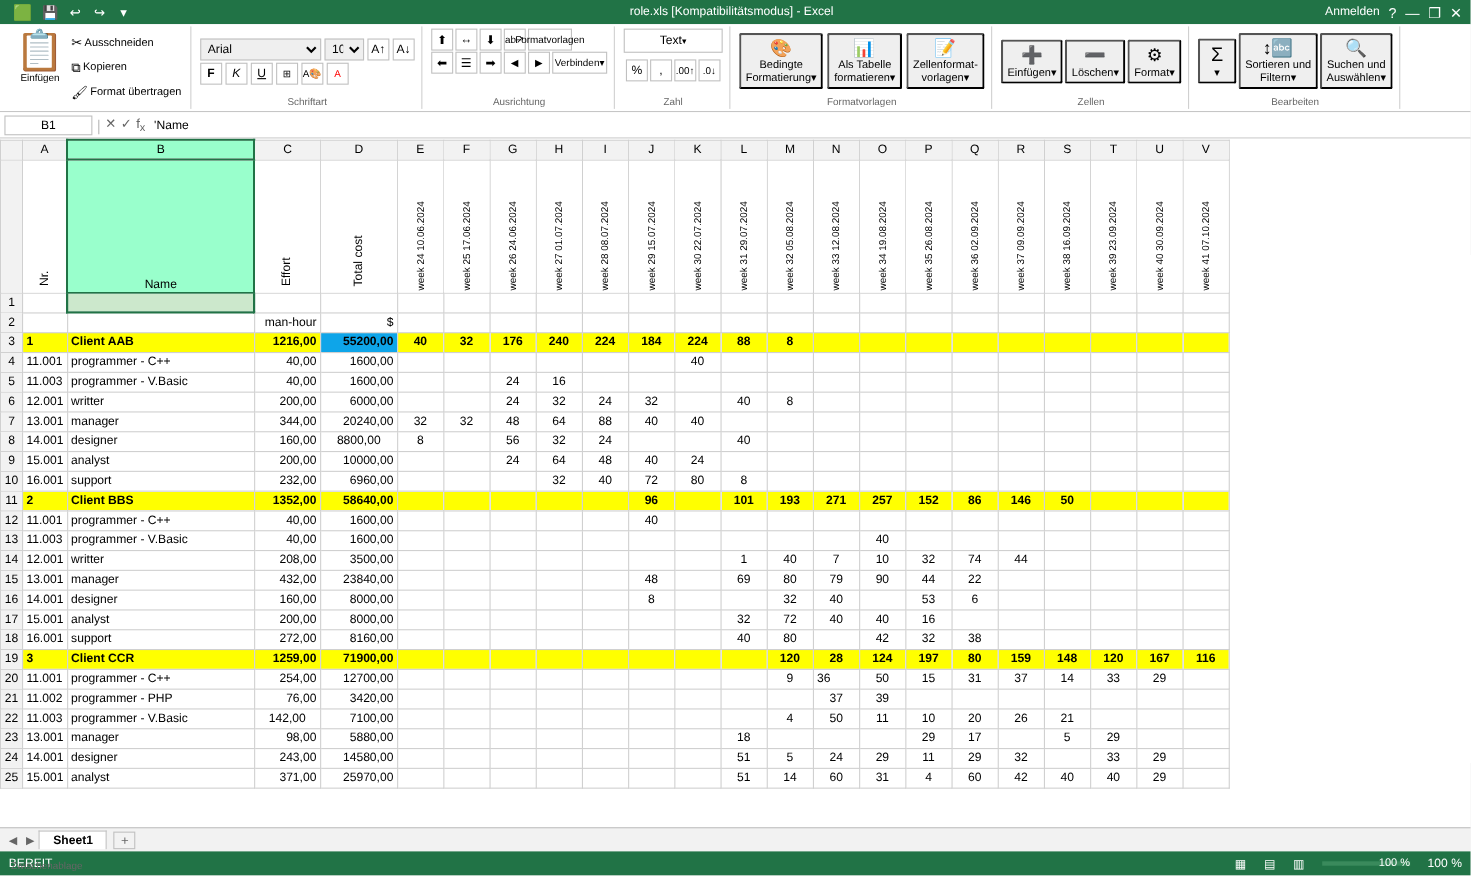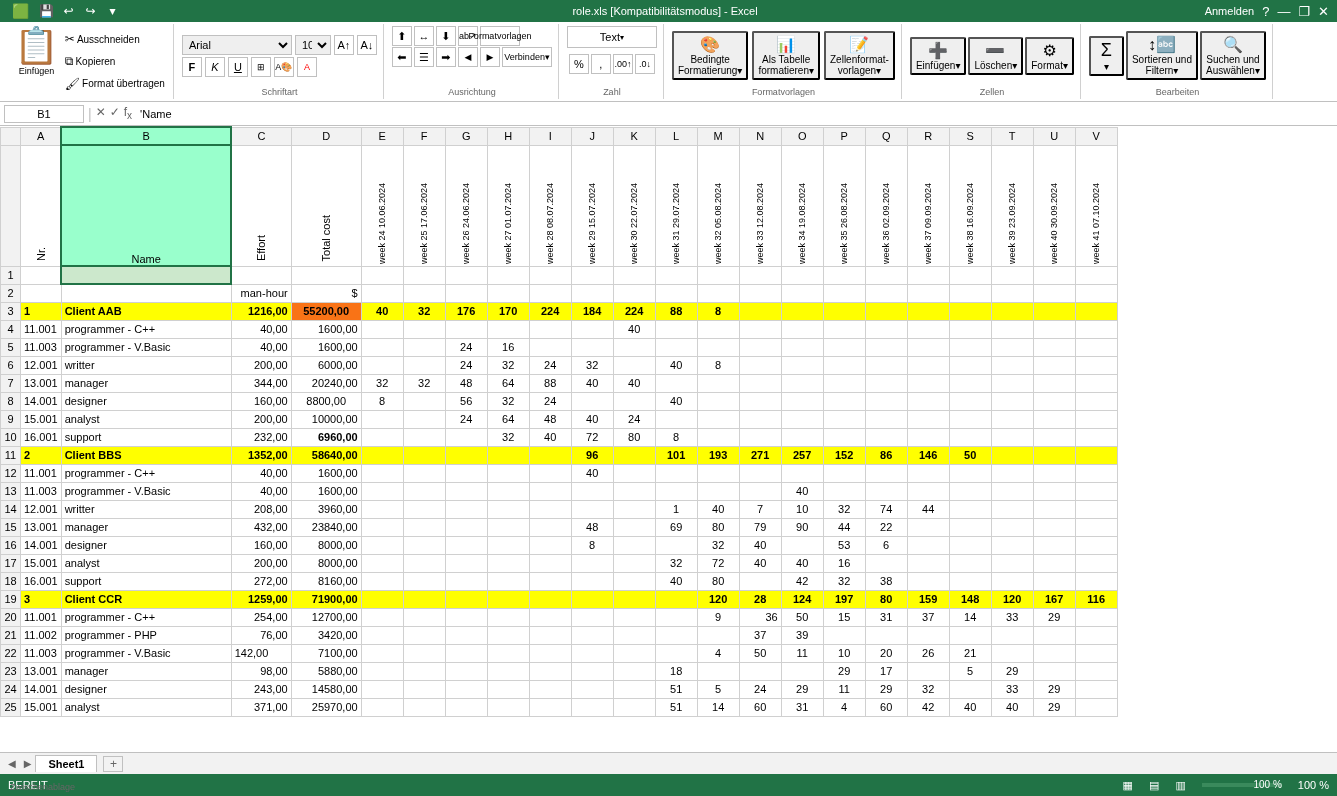--- a/index.html
+++ b/index.html
@@ -571,25 +571,25 @@
             <td style="text-align: center;"></td>
             <td style="text-align: center;"></td>
             <td style="text-align: center;"></td>
             <td style="text-align: center;"></td>
           </tr>
           <tr>
             <td class="row-header">3</td>
             <td style="background: rgb(255, 255, 0); font-weight: bold;">1</td>
             <td style="background: rgb(255, 255, 0); font-weight: bold;">Client AAB</td>
             <td style="background: rgb(255, 255, 0); font-weight: bold; text-align: right;">1216,00</td>
-            <td style="background: #f97316; font-weight: bold; text-align: center;">55200,00</td>
+            <td style="background: #0ea5e9; font-weight: bold; text-align: right;">55200,00</td>
             <td style="background: rgb(255, 255, 0); font-weight: bold; text-align: center;">40</td>
             <td style="background: rgb(255, 255, 0); font-weight: bold; text-align: center;">32</td>
             <td style="background: rgb(255, 255, 0); font-weight: bold; text-align: center;">176</td>
-            <td style="background: rgb(255, 255, 0); font-weight: bold; text-align: center;">170</td>
+            <td style="background: rgb(255, 255, 0); font-weight: bold; text-align: center;">240</td>
             <td style="background: rgb(255, 255, 0); font-weight: bold; text-align: center;">224</td>
             <td style="background: rgb(255, 255, 0); font-weight: bold; text-align: center;">184</td>
             <td style="background: rgb(255, 255, 0); font-weight: bold; text-align: center;">224</td>
             <td style="background: rgb(255, 255, 0); font-weight: bold; text-align: center;">88</td>
             <td style="background: rgb(255, 255, 0); font-weight: bold; text-align: center;">8</td>
             <td style="background: rgb(255, 255, 0); font-weight: bold; text-align: center;"></td>
             <td style="background: rgb(255, 255, 0); font-weight: bold; text-align: center;"></td>
             <td style="background: rgb(255, 255, 0); font-weight: bold; text-align: center;"></td>
             <td style="background: rgb(255, 255, 0); font-weight: bold; text-align: center;"></td>
             <td style="background: rgb(255, 255, 0); font-weight: bold; text-align: center;"></td>
@@ -746,21 +746,21 @@
             <td style="text-align: center;"></td>
             <td style="text-align: center;"></td>
             <td style="text-align: center;"></td>
             <td style="text-align: center;"></td>
           </tr>
           <tr>
             <td class="row-header">10</td>
             <td>16.001</td>
             <td>support</td>
             <td style="text-align: right;">232,00</td>
-            <td style="text-align: right; font-weight: bold;">6960,00</td>
+            <td style="text-align: right;">6960,00</td>
             <td style="text-align: center;"></td>
             <td style="text-align: center;"></td>
             <td style="text-align: center;"></td>
             <td style="text-align: center;">32</td>
             <td style="text-align: center;">40</td>
             <td style="text-align: center;">72</td>
             <td style="text-align: center;">80</td>
             <td style="text-align: center;">8</td>
             <td style="text-align: center;"></td>
             <td style="text-align: center;"></td>
@@ -846,21 +846,21 @@
             <td style="text-align: center;"></td>
             <td style="text-align: center;"></td>
             <td style="text-align: center;"></td>
             <td style="text-align: center;"></td>
           </tr>
           <tr>
             <td class="row-header">14</td>
             <td>12.001</td>
             <td>writter</td>
             <td style="text-align: right;">208,00</td>
-            <td style="text-align: right;">3960,00</td>
+            <td style="text-align: right;">3500,00</td>
             <td style="text-align: center;"></td>
             <td style="text-align: center;"></td>
             <td style="text-align: center;"></td>
             <td style="text-align: center;"></td>
             <td style="text-align: center;"></td>
             <td style="text-align: center;"></td>
             <td style="text-align: center;"></td>
             <td style="text-align: center;">1</td>
             <td style="text-align: center;">40</td>
             <td style="text-align: center;">7</td>
@@ -1006,21 +1006,21 @@
             <td style="text-align: right;">12700,00</td>
             <td style="text-align: center;"></td>
             <td style="text-align: center;"></td>
             <td style="text-align: center;"></td>
             <td style="text-align: center;"></td>
             <td style="text-align: center;"></td>
             <td style="text-align: center;"></td>
             <td style="text-align: center;"></td>
             <td style="text-align: center;"></td>
             <td style="text-align: center;">9</td>
-            <td style="text-align: right;">36</td>
+            <td style="text-align: left;">36</td>
             <td style="text-align: center;">50</td>
             <td style="text-align: center;">15</td>
             <td style="text-align: center;">31</td>
             <td style="text-align: center;">37</td>
             <td style="text-align: center;">14</td>
             <td style="text-align: center;">33</td>
             <td style="text-align: center;">29</td>
             <td style="text-align: center;"></td>
           </tr>
           <tr>
@@ -1045,21 +1045,21 @@
             <td style="text-align: center;"></td>
             <td style="text-align: center;"></td>
             <td style="text-align: center;"></td>
             <td style="text-align: center;"></td>
             <td style="text-align: center;"></td>
           </tr>
           <tr>
             <td class="row-header">22</td>
             <td>11.003</td>
             <td>programmer - V.Basic</td>
-            <td style="text-align: left;">142,00</td>
+            <td style="text-align: center;">142,00</td>
             <td style="text-align: right;">7100,00</td>
             <td style="text-align: center;"></td>
             <td style="text-align: center;"></td>
             <td style="text-align: center;"></td>
             <td style="text-align: center;"></td>
             <td style="text-align: center;"></td>
             <td style="text-align: center;"></td>
             <td style="text-align: center;"></td>
             <td style="text-align: center;"></td>
             <td style="text-align: center;">4</td>

